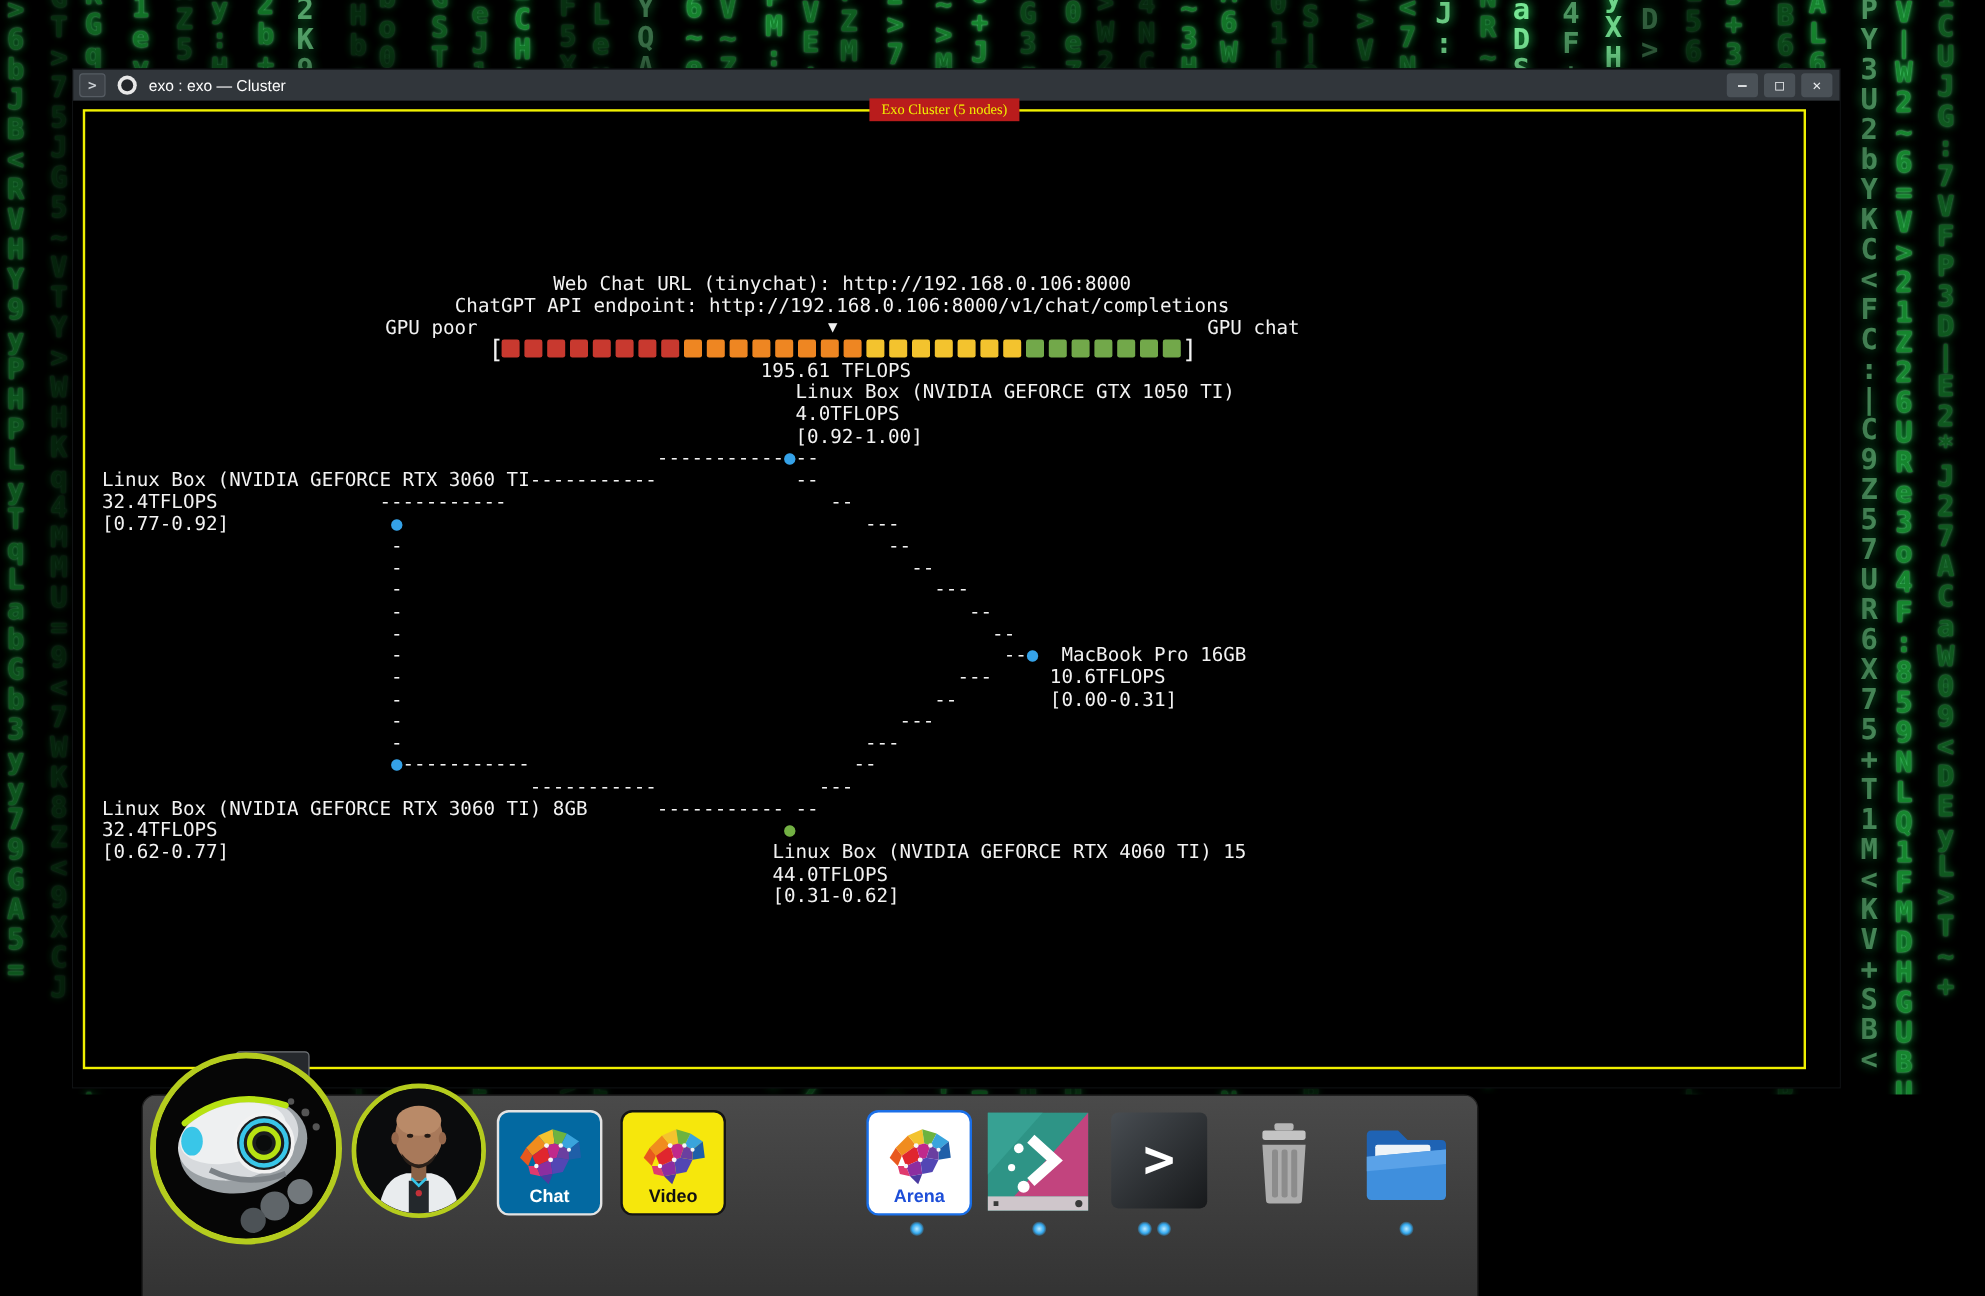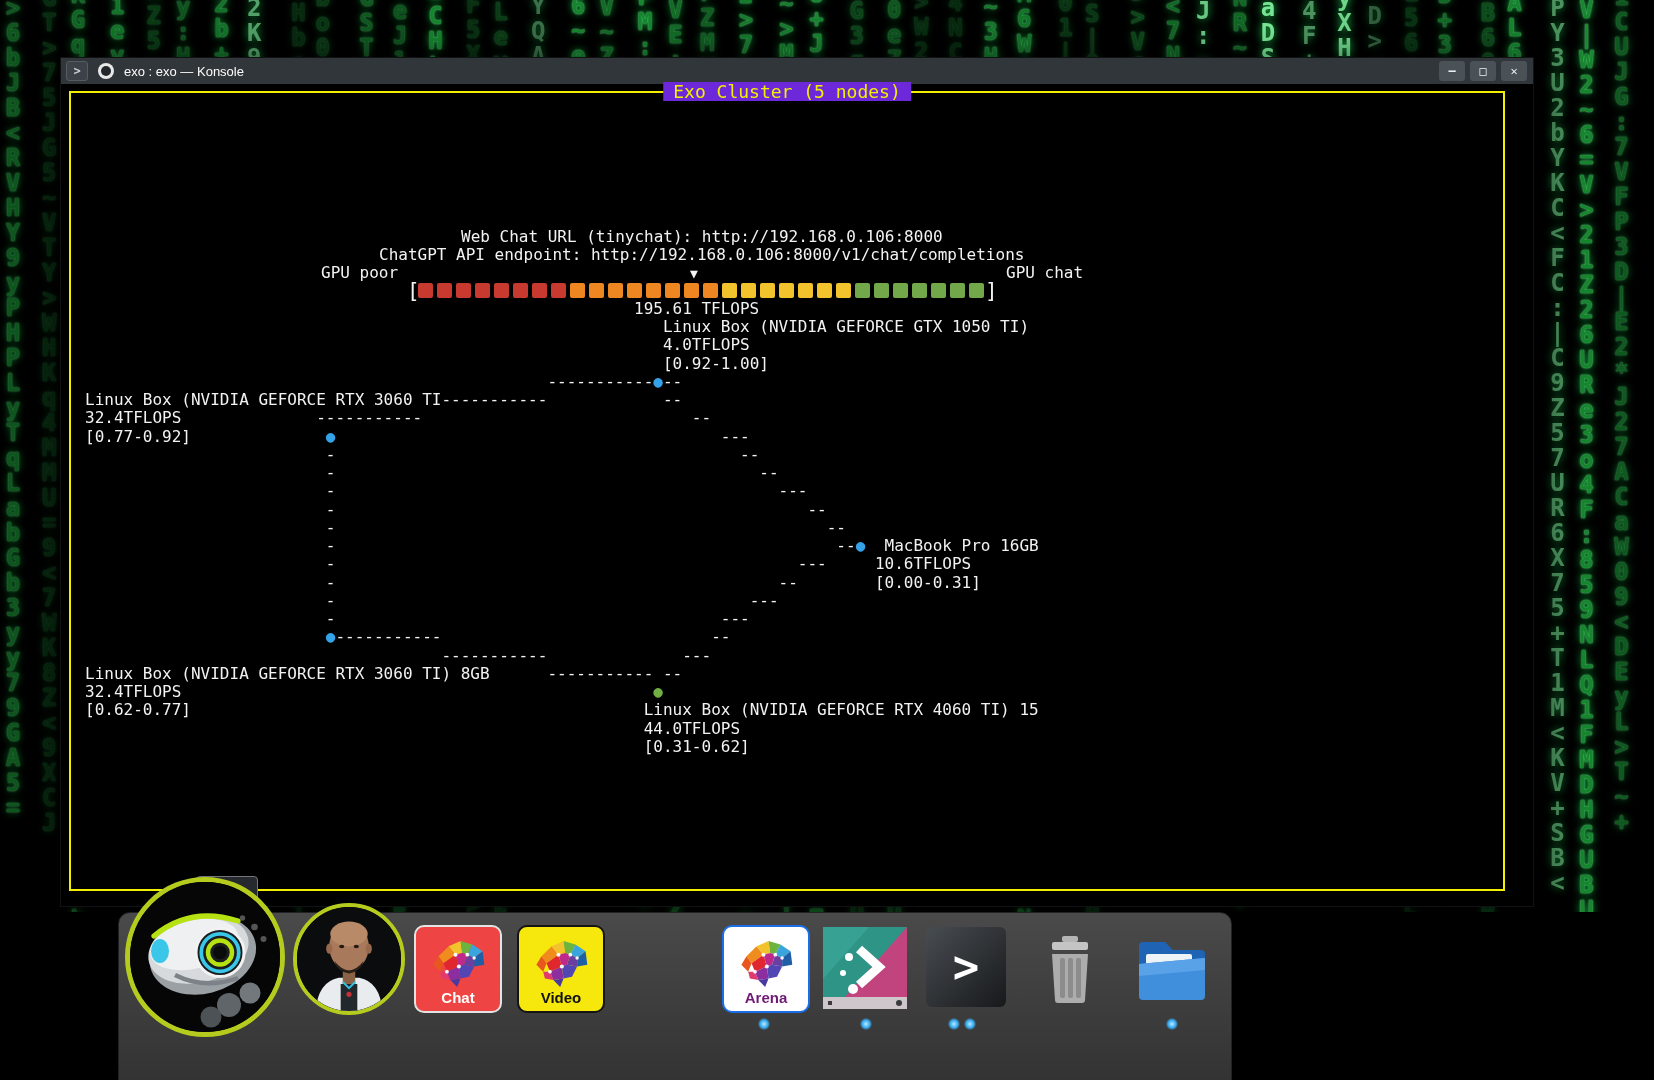--- a/index.html
+++ b/index.html
@@ -28,22 +28,22 @@
   #tb-controls{margin-left:auto;display:flex;gap:5px;margin-right:6px;}
   .tb-btn{width:26px;height:20px;background:#4a5157;border-radius:3px;color:#eceff1;
           font:bold 12px/20px "DejaVu Sans Mono",monospace;text-align:center;cursor:default;}
 
   
   #term-body{position:absolute;left:0;top:26px;right:0;bottom:0;background:#000;
              font-family:"DejaVu Sans Mono",monospace;color:#f2f2f2;}
   #exo-frame{position:absolute;left:8px;top:7px;width:1432px;height:796px;
              border:2px solid #f0f000;}
   #frame-title{position:absolute;left:50%;top:-11px;transform:translateX(-50%);
-               background:#6d28d9;padding:0 10px;color:#f0f000;font-size:18px;line-height:19px;
-               white-space:nowrap;}
+               background:#b91c1c;padding:0 10px;color:#f0f000;font-size:12px;line-height:19px;
+               white-space:nowrap;font-family:Liberation Serif, serif;}
   .tline{position:absolute;font-size:16px;line-height:18px;white-space:pre;}
   #ascii-logo{position:absolute;left:557px;top:40px;margin:0;font-size:16px;line-height:18.25px;
               color:#f2f2f2;white-space:pre;font-family:inherit;}
   #gpu-bar{position:absolute;left:357px;top:199px;display:flex;gap:4px;}
   .seg{width:15px;height:15px;border-radius:2px;}
   .bracket{position:absolute;top:195px;font-size:21px;color:#f2f2f2;}
   #topology{position:absolute;left:24px;top:234px;margin:0;font-size:16px;line-height:18.25px;
             color:#f2f2f2;white-space:pre;font-family:inherit;}
   #config-btn{position:absolute;left:135px;top:792px;height:29px;padding:0 11px;
               background:#26292d;border:1px solid #72767a;border-radius:4px;color:#eaeaea;
@@ -53,21 +53,21 @@
   #dock{position:absolute;left:118px;top:912px;width:1112px;height:168px;
         background:linear-gradient(#4a4a4a,#333);border:1px solid #222;
         border-radius:12px 12px 0 0;}
   .avatar{position:absolute;border-radius:50%;overflow:hidden;background:#080808;}
   #robot-avatar{left:125px;top:877px;width:150px;height:150px;border:5px solid #b5cc1e;}
   #man-avatar{left:293px;top:903px;width:104px;height:104px;border:4px solid #b5cc1e;}
   .app-tile{position:absolute;width:84px;height:84px;border-radius:10px;
             display:flex;flex-direction:column;align-items:center;justify-content:flex-end;}
   .app-tile svg.brain{position:absolute;top:6px;left:14px;}
   .tile-label{position:relative;font:bold 15px "Liberation Sans",sans-serif;margin-bottom:5px;}
-  #tile-chat{left:414px;top:925px;background:#ef4444;border:2px solid #e3e3e3;}
+  #tile-chat{left:414px;top:925px;background:#0369a1;border:2px solid #e3e3e3;}
   #tile-video{left:517px;top:925px;background:#f6e70c;border:2px solid #141414;}
   #tile-pics{left:620px;top:925px;background:#2273e2;border:2px solid #fff;}
   #tile-arena{left:722px;top:925px;background:#fff;border:2px solid #1a6fe8;}
   #tile-kdenlive{left:823px;top:927px;width:84px;height:82px;position:absolute;}
   #tile-konsole{left:926px;top:927px;width:80px;height:80px;position:absolute;border-radius:6px;
                 background:linear-gradient(135deg,#484d52,#17191b);
                 color:#fff;font:bold 44px/80px "DejaVu Sans Mono",monospace;text-align:center;}
   #tile-trash{left:1032px;top:930px;position:absolute;}
   #tile-files{left:1133px;top:930px;position:absolute;}
   .run-dot{position:absolute;top:1018px;width:12px;height:12px;border-radius:50%;
@@ -2004,21 +2004,21 @@
 T
 ~
 +
 </div>
     </div>
 
   <div id="window">
     <div id="titlebar">
       <div class="tb-badge">&gt;</div>
       <div class="tb-appicon"></div>
-      <div id="title-text">exo : exo — Konsole</div>
+      <div id="title-text">exo : exo — Cluster</div>
       <div id="tb-controls">
         <div class="tb-btn">–</div>
         <div class="tb-btn">□</div>
         <div class="tb-btn">✕</div>
       </div>
     </div>
 
     <div id="term-body">
       <div id="exo-frame">
         <div id="frame-title">Exo Cluster (5 nodes)</div>
@@ -2176,21 +2176,21 @@
   <div class="app-tile" id="tile-video">
     <svg class="brain" width="56" height="62" viewBox="0 0 66 62">
         <use href="#brainlogo"></use>
       </svg>
     <div class="tile-label" style="color:#111">Video</div>
   </div>
   <div class="app-tile" id="tile-arena">
     <svg class="brain" width="56" height="62" viewBox="0 0 66 62">
         <use href="#brainlogo"></use>
       </svg>
-    <div class="tile-label" style="color:#701a75">Arena</div>
+    <div class="tile-label" style="color:#1d4ed8">Arena</div>
   </div>
 
   <div id="tile-kdenlive">
     <svg width="84" height="82" viewBox="0 0 84 82">
       <rect width="84" height="82" fill="#2e9486"></rect>
       <polygon points="84,0 84,70 22,70" fill="#c2447e"></polygon>
       <polygon points="0,0 46,0 0,52" fill="#37a193"></polygon>
       <path d="M36 22 L56 40 L36 58" stroke="#fff" stroke-width="9" fill="none"></path>
       <circle cx="26" cy="30" r="4" fill="#fff"></circle>
       <circle cx="20" cy="46" r="3" fill="#fff"></circle>

